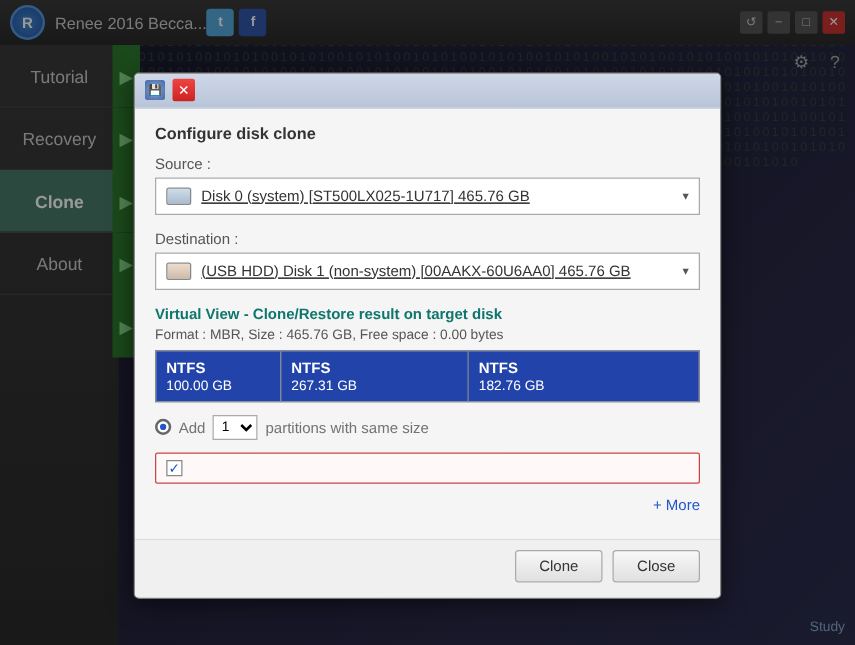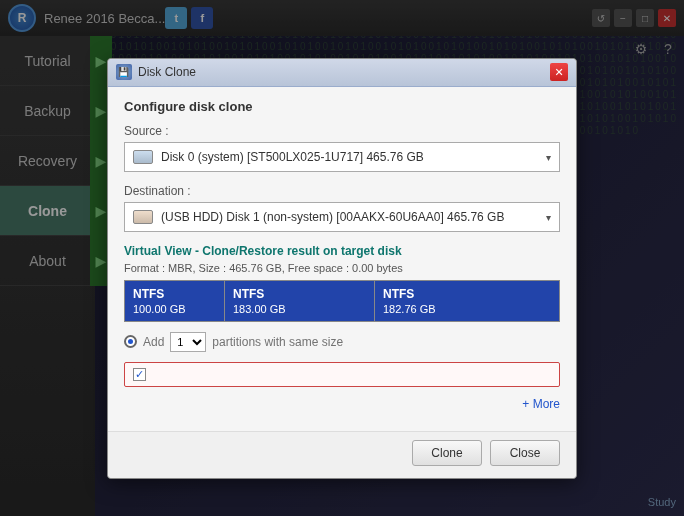--- a/index.html
+++ b/index.html
@@ -255,20 +255,21 @@
 
     .field-label {
       font-size: 12px;
       color: #555;
       margin-bottom: 4px;
     }
 
     .select-container {
       position: relative;
       margin-bottom: 12px;
+      text-decoration: underline;
     }
 
     .select-box {
       width: 100%;
       height: 30px;
       background: white;
       border: 1px solid #aaa;
       display: flex;
       align-items: center;
       padding: 0 8px;
@@ -511,23 +512,20 @@
     <div class="win-btn">□</div>
     <div class="win-btn close-btn">✕</div>
   </div>
 </div>
 
 <div class="sidebar">
   <div class="sidebar-item">
     <span>Tutorial</span>
   </div>
   <div class="sidebar-item">
-    <span>Backup</span>
-  </div>
-  <div class="sidebar-item">
     <span>Recovery</span>
   </div>
   <div class="sidebar-item active">
     <span>Clone</span>
   </div>
   <div class="sidebar-item">
     <span>About</span>
   </div>
 </div>
 
@@ -550,21 +548,20 @@
 
 <div class="study-link">Study</div>
 
 <div class="modal-overlay">
   <div class="dialog">
 
     <div class="dialog-title-bar">
       <div class="dialog-title-icon">
         <span>💾</span>
       </div>
-      <span class="dialog-title-text">Disk Clone</span>
       <div class="dialog-close-btn">✕</div>
     </div>
 
     <div class="dialog-body">
       <div class="dialog-section-title">Configure disk clone</div>
 
       <div class="field-label">Source :</div>
       <div class="select-container">
         <div class="select-box">
           <span class="disk-icon-sm system"></span>
@@ -585,21 +582,21 @@
       <div class="virtual-view-section">
         <div class="virtual-view-title">Virtual View - Clone/Restore result on target disk</div>
         <div class="virtual-view-info">Format : MBR,  Size : 465.76 GB,  Free space :  0.00 bytes</div>
         <div class="partitions-container">
           <div class="partition ntfs-1">
             <div class="partition-label">NTFS</div>
             <div class="partition-size">100.00 GB</div>
           </div>
           <div class="partition ntfs-2">
             <div class="partition-label">NTFS</div>
-            <div class="partition-size">183.00 GB</div>
+            <div class="partition-size">267.31 GB</div>
           </div>
           <div class="partition ntfs-3">
             <div class="partition-label">NTFS</div>
             <div class="partition-size">182.76 GB</div>
           </div>
         </div>
       </div>
 
       <div class="options-row">
         <div class="radio-dot">

